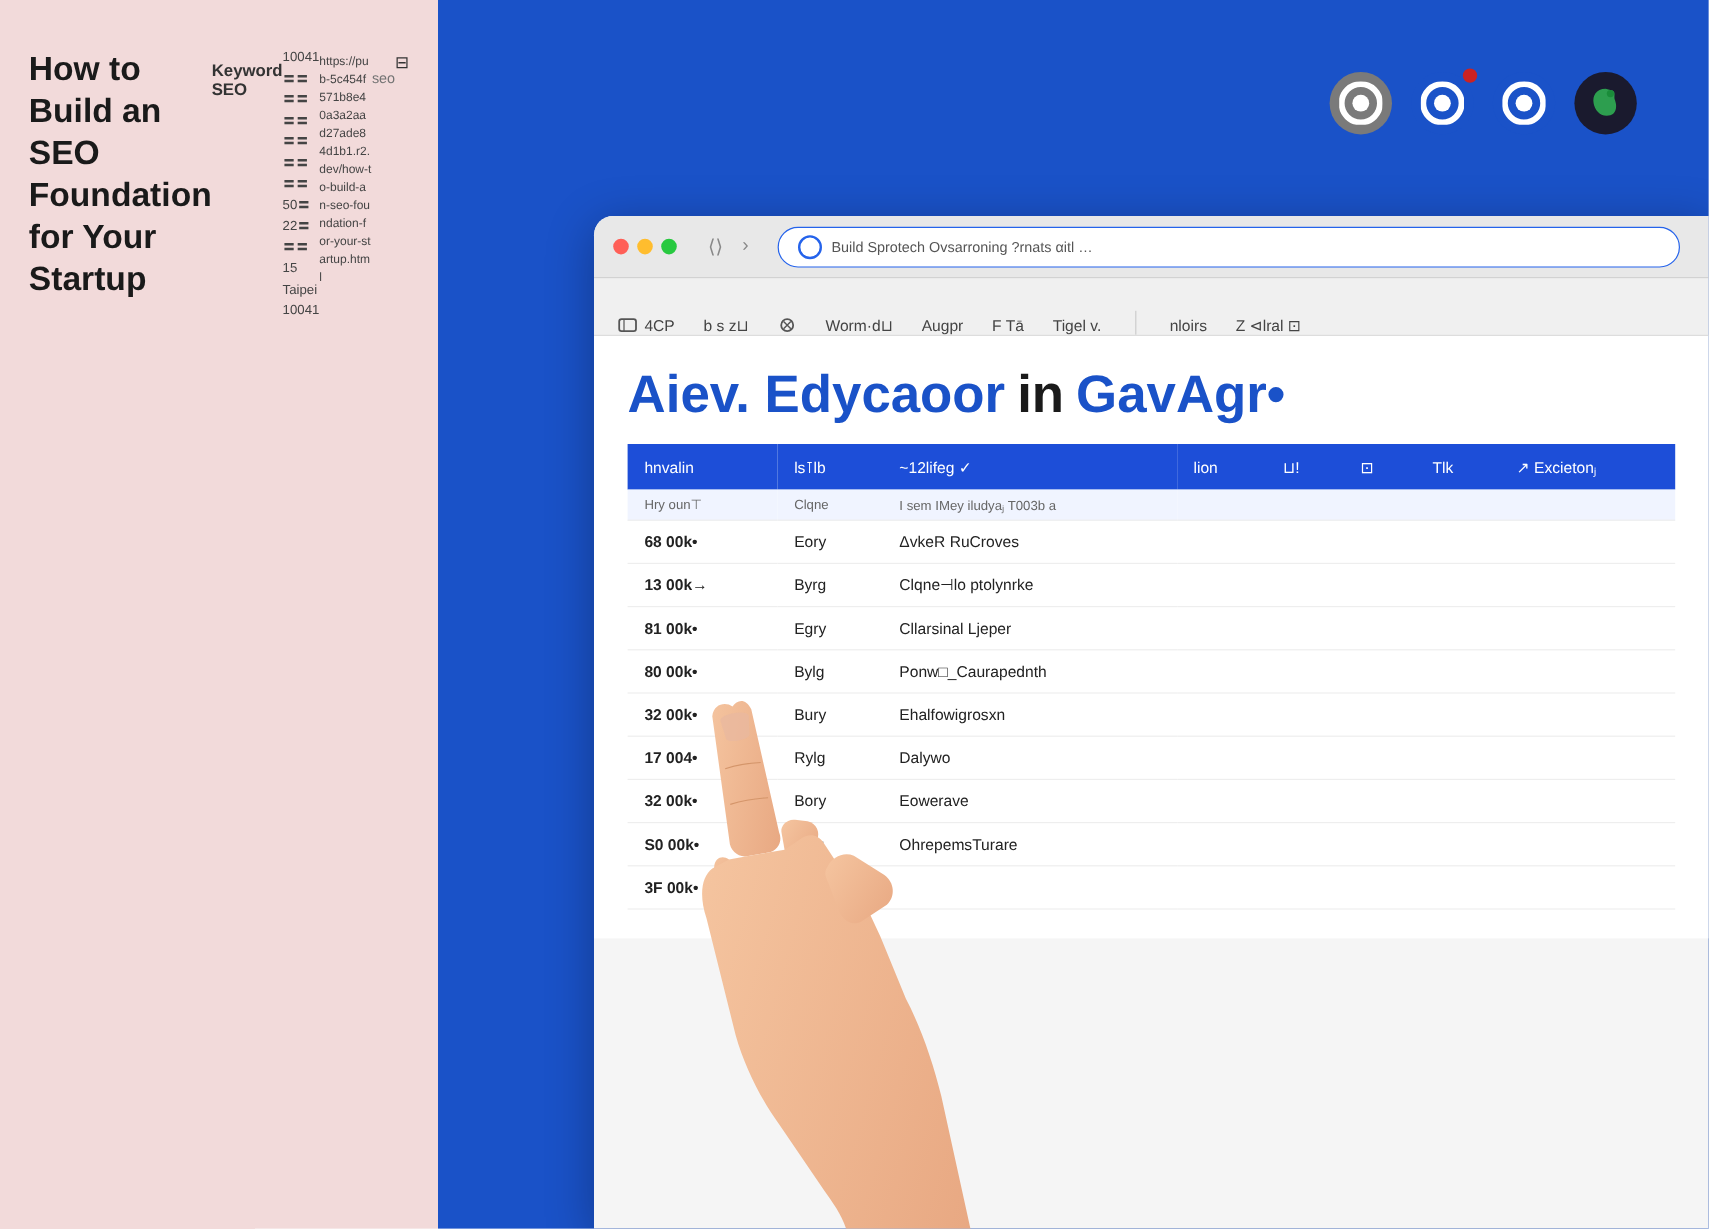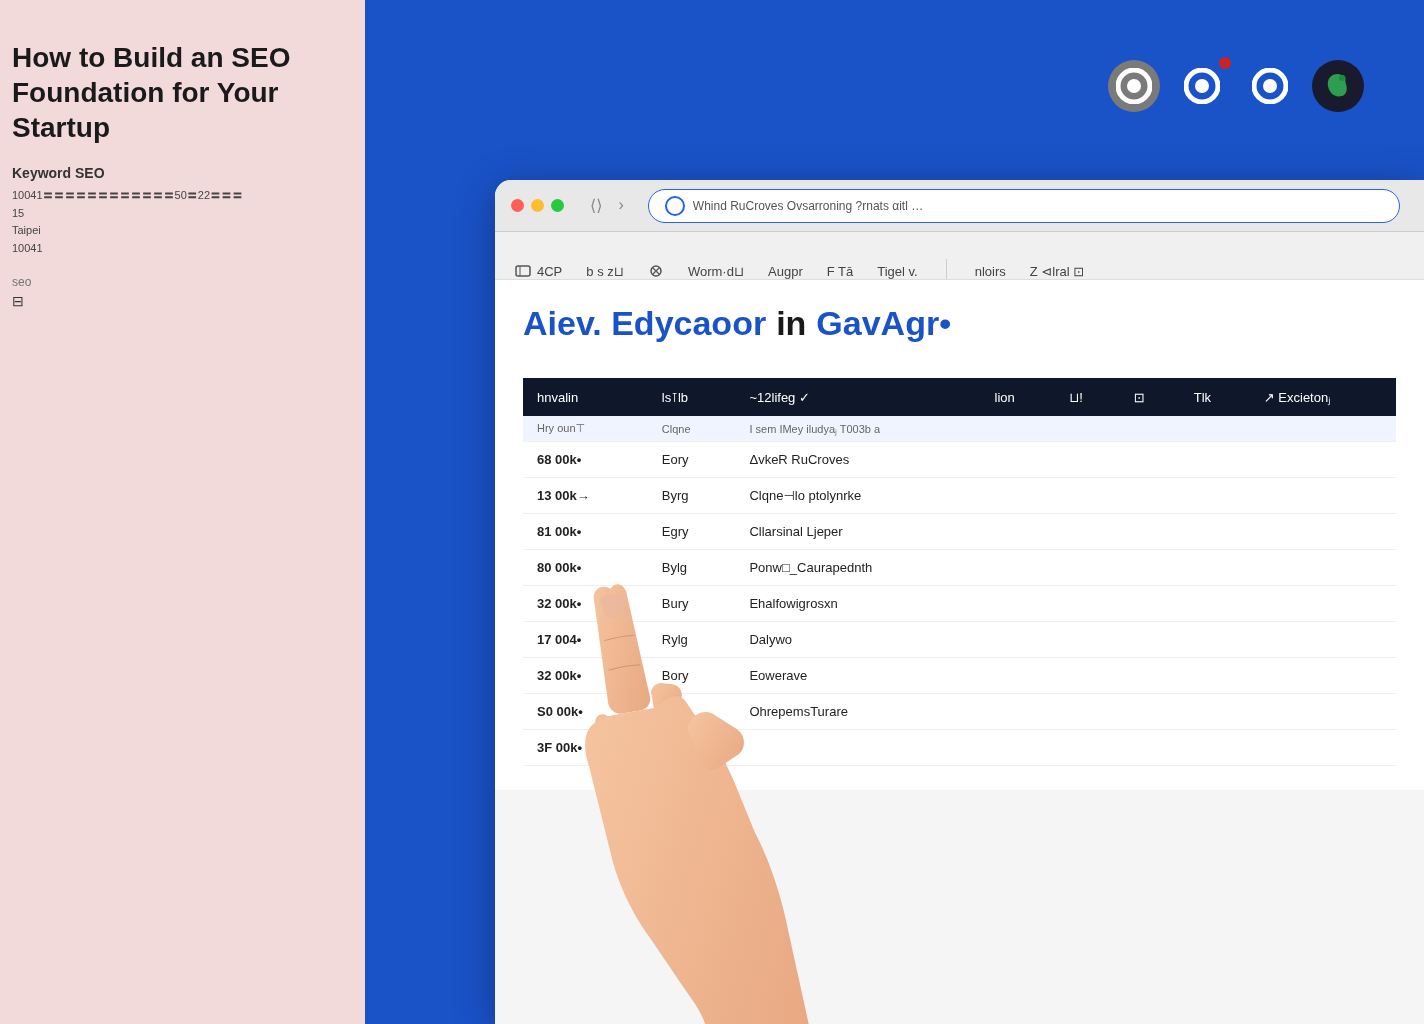--- a/index.html
+++ b/index.html
@@ -9,23 +9,22 @@
       overflow: hidden;
       font-family: -apple-system, BlinkMacSystemFont, 'Segoe UI', sans-serif;
       display: flex;
     }
 
     
     .sidebar {
       width: 365px;
       min-width: 365px;
       background: #f2dada;
-      padding: 40px 12px;
-      display: flex;
-      flex-direction: column;
+      padding: 40px 24px;
+      display: flex;
       justify-content: flex-start;
       position: relative;
       z-index: 2;
     }
 
     .sidebar-title {
       font-size: 28px;
       font-weight: 700;
       color: #1a1a1a;
       line-height: 1.25;
@@ -168,42 +167,42 @@
     }
 
     
     .browser-content {
       background: #fff;
       padding: 24px 28px;
       overflow: hidden;
     }
 
     .content-title {
-      font-size: 34px;
+      font-size: 44px;
       font-weight: 700;
       color: #1a52c8;
-      margin-bottom: 35px;
+      margin-bottom: 16px;
       display: flex;
       gap: 10px;
       flex-wrap: wrap;
     }
 
     .content-title .dark-part {
       color: #1a1a1a;
       text-align: center;
     }
 
     
     .data-table {
       width: 100%;
       border-collapse: collapse;
     }
 
     .data-table thead tr {
-      background: #0f172a;
+      background: #1d4ed8;
       color: #fff;
     }
 
     .data-table thead th {
       padding: 10px 14px;
       font-size: 13px;
       font-weight: 500;
       text-align: left;
       white-space: nowrap;
     }
@@ -292,20 +291,21 @@
 
 <div class="sidebar">
   <h1 class="sidebar-title">How to Build an SEO Foundation for Your Startup</h1>
   <p class="sidebar-label">Keyword SEO</p>
   <div class="sidebar-meta">
     <div>10041〓〓〓〓〓〓〓〓〓〓〓〓50〓22〓〓〓</div>
     <div>15</div>
     <div>Taipei</div>
     <div>10041</div>
   </div>
+  <div class="sidebar-url">https://pub-5c454f571b8e40a3a2aad27ade84d1b1.r2.dev/how-to-build-an-seo-foundation-for-your-startup.html</div>
   <div class="sidebar-tag">seo</div>
   <div class="sidebar-icon">⊟</div>
 </div>
 
 <div class="main-area">
 
   <div class="top-logos">
     <div class="logo-circle logo-c1" style="background:#7a7a7a; font-style:italic;">
       <svg width="36" height="36" viewBox="0 0 36 36">
           <circle cx="18" cy="18" r="16" fill="none" stroke="#fff" stroke-width="5"></circle>
@@ -340,21 +340,21 @@
         <div class="tl-red"></div>
         <div class="tl-yellow"></div>
         <div class="tl-green"></div>
       </div>
       <div class="browser-nav">
         <span>⟨⟩</span>
         <span>›</span>
       </div>
       <div class="browser-address-bar">
         <div class="address-circle"></div>
-        <div class="address-text">Whind RuCroves  Ovsarroning  ?rnats  αitl …</div>
+        <div class="address-text">Build Sprotech  Ovsarroning  ?rnats  αitl …</div>
       </div>
     </div>
 
     <div class="browser-toolbar-tabs">
       <span class="toolbar-icon">
         <svg width="16" height="16" viewBox="0 0 16 16" style="margin-right:2px">
             <rect x="1" y="3" width="14" height="10" rx="2" fill="none" stroke="#555" stroke-width="1.5"></rect>
             <path d="M5 3 L5 13" stroke="#555" stroke-width="1"></path>
           </svg>
         <span>4CP</span>

